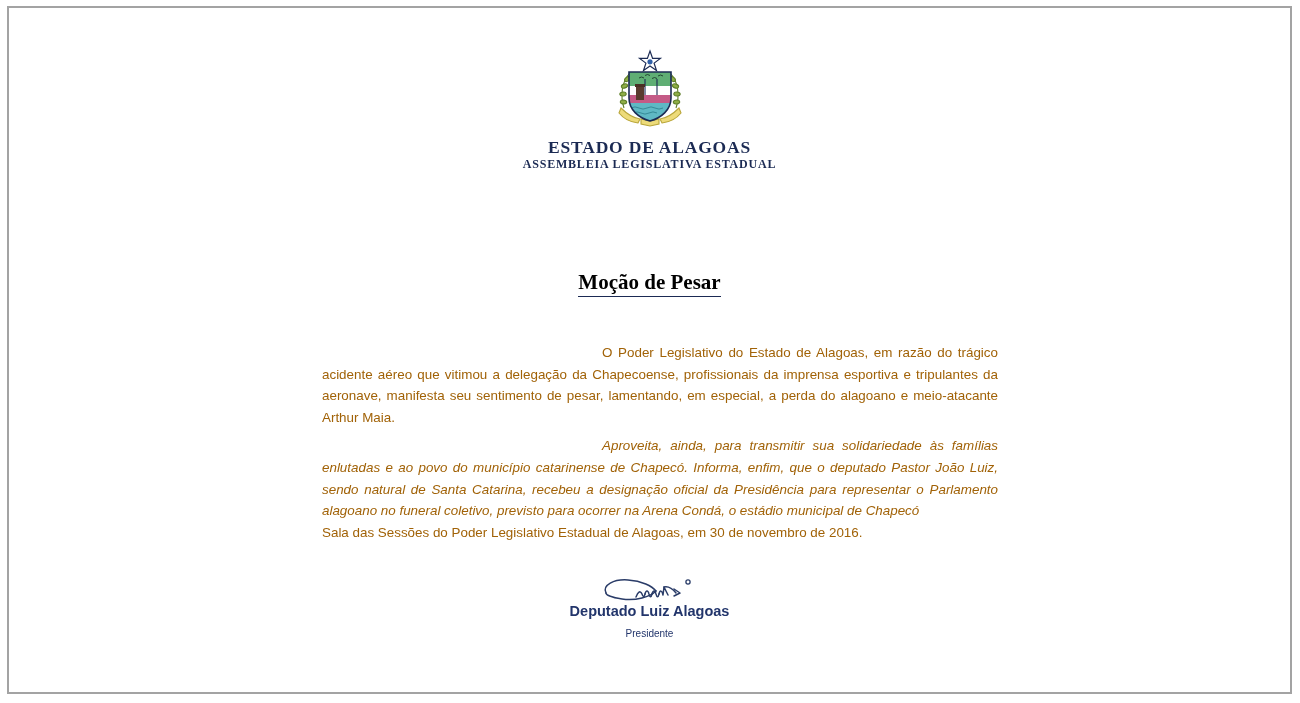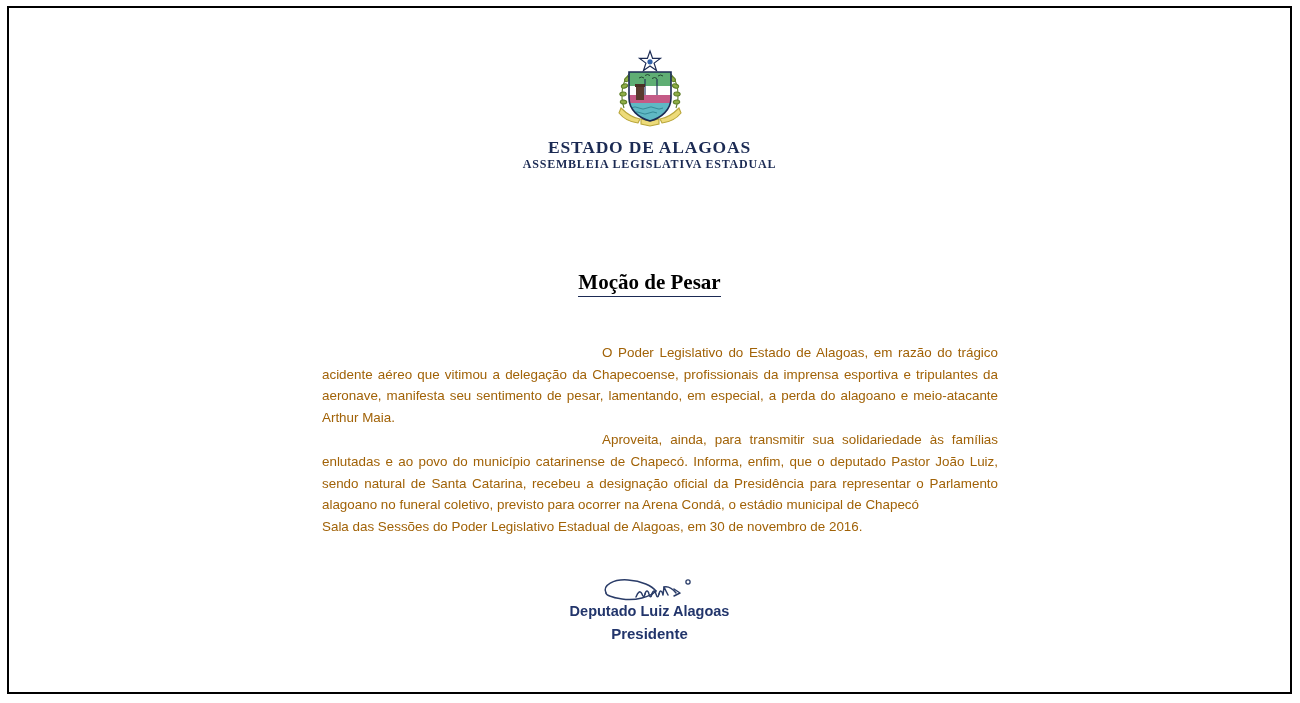--- a/index.html
+++ b/index.html
@@ -13,21 +13,21 @@
     font-family: "Liberation Sans", sans-serif;
     overflow: hidden;
   }
 
   #page-frame {
     position: absolute;
     left: 7px;
     top: 6px;
     width: 1285px;
     height: 688px;
-    border: 2px solid #000000;
+    border: 2px solid #a3a3a3;
     background: #ffffff;
     box-sizing: border-box;
   }
 
   
   #letterhead {
     position: absolute;
     left: 0;
     top: 40px;
     width: 100%;
@@ -83,21 +83,21 @@
     color: #a16207;
     font-size: 13.4px;
     line-height: 21.6px;
   }
   #body-text p {
     margin: 0;
     text-align: justify;
     text-indent: 0;
   }
   #body-text p.indent { text-indent: 280px; }
-  #body-text p.para-gap { margin-top: 1px; }
+  #body-text p.para-gap { margin-top: 7px; font-style: italic; }
   #body-text p.flush { text-align: left; }
 
   
   #signature-block {
     position: absolute;
     left: 0;
     top: 566px;
     width: 100%;
     text-align: center;
     color: #22356b;
@@ -106,24 +106,23 @@
     display: block;
     margin: 0 auto;
   }
   #signer-name {
     font-size: 14.5px;
     font-weight: bold;
     line-height: 18px;
     margin-top: -6px;
   }
   #signer-role {
-    font-size: 15px;
+    font-size: 10px;
     line-height: 20px;
     margin-top: 4px;
-    font-weight: bold;
   }
 </style>
 </head>
 <body>
 
 <div id="page-frame">
 
   <div id="letterhead">
 
     <svg id="coat-of-arms" width="86" height="84" viewBox="0 0 86 84">

